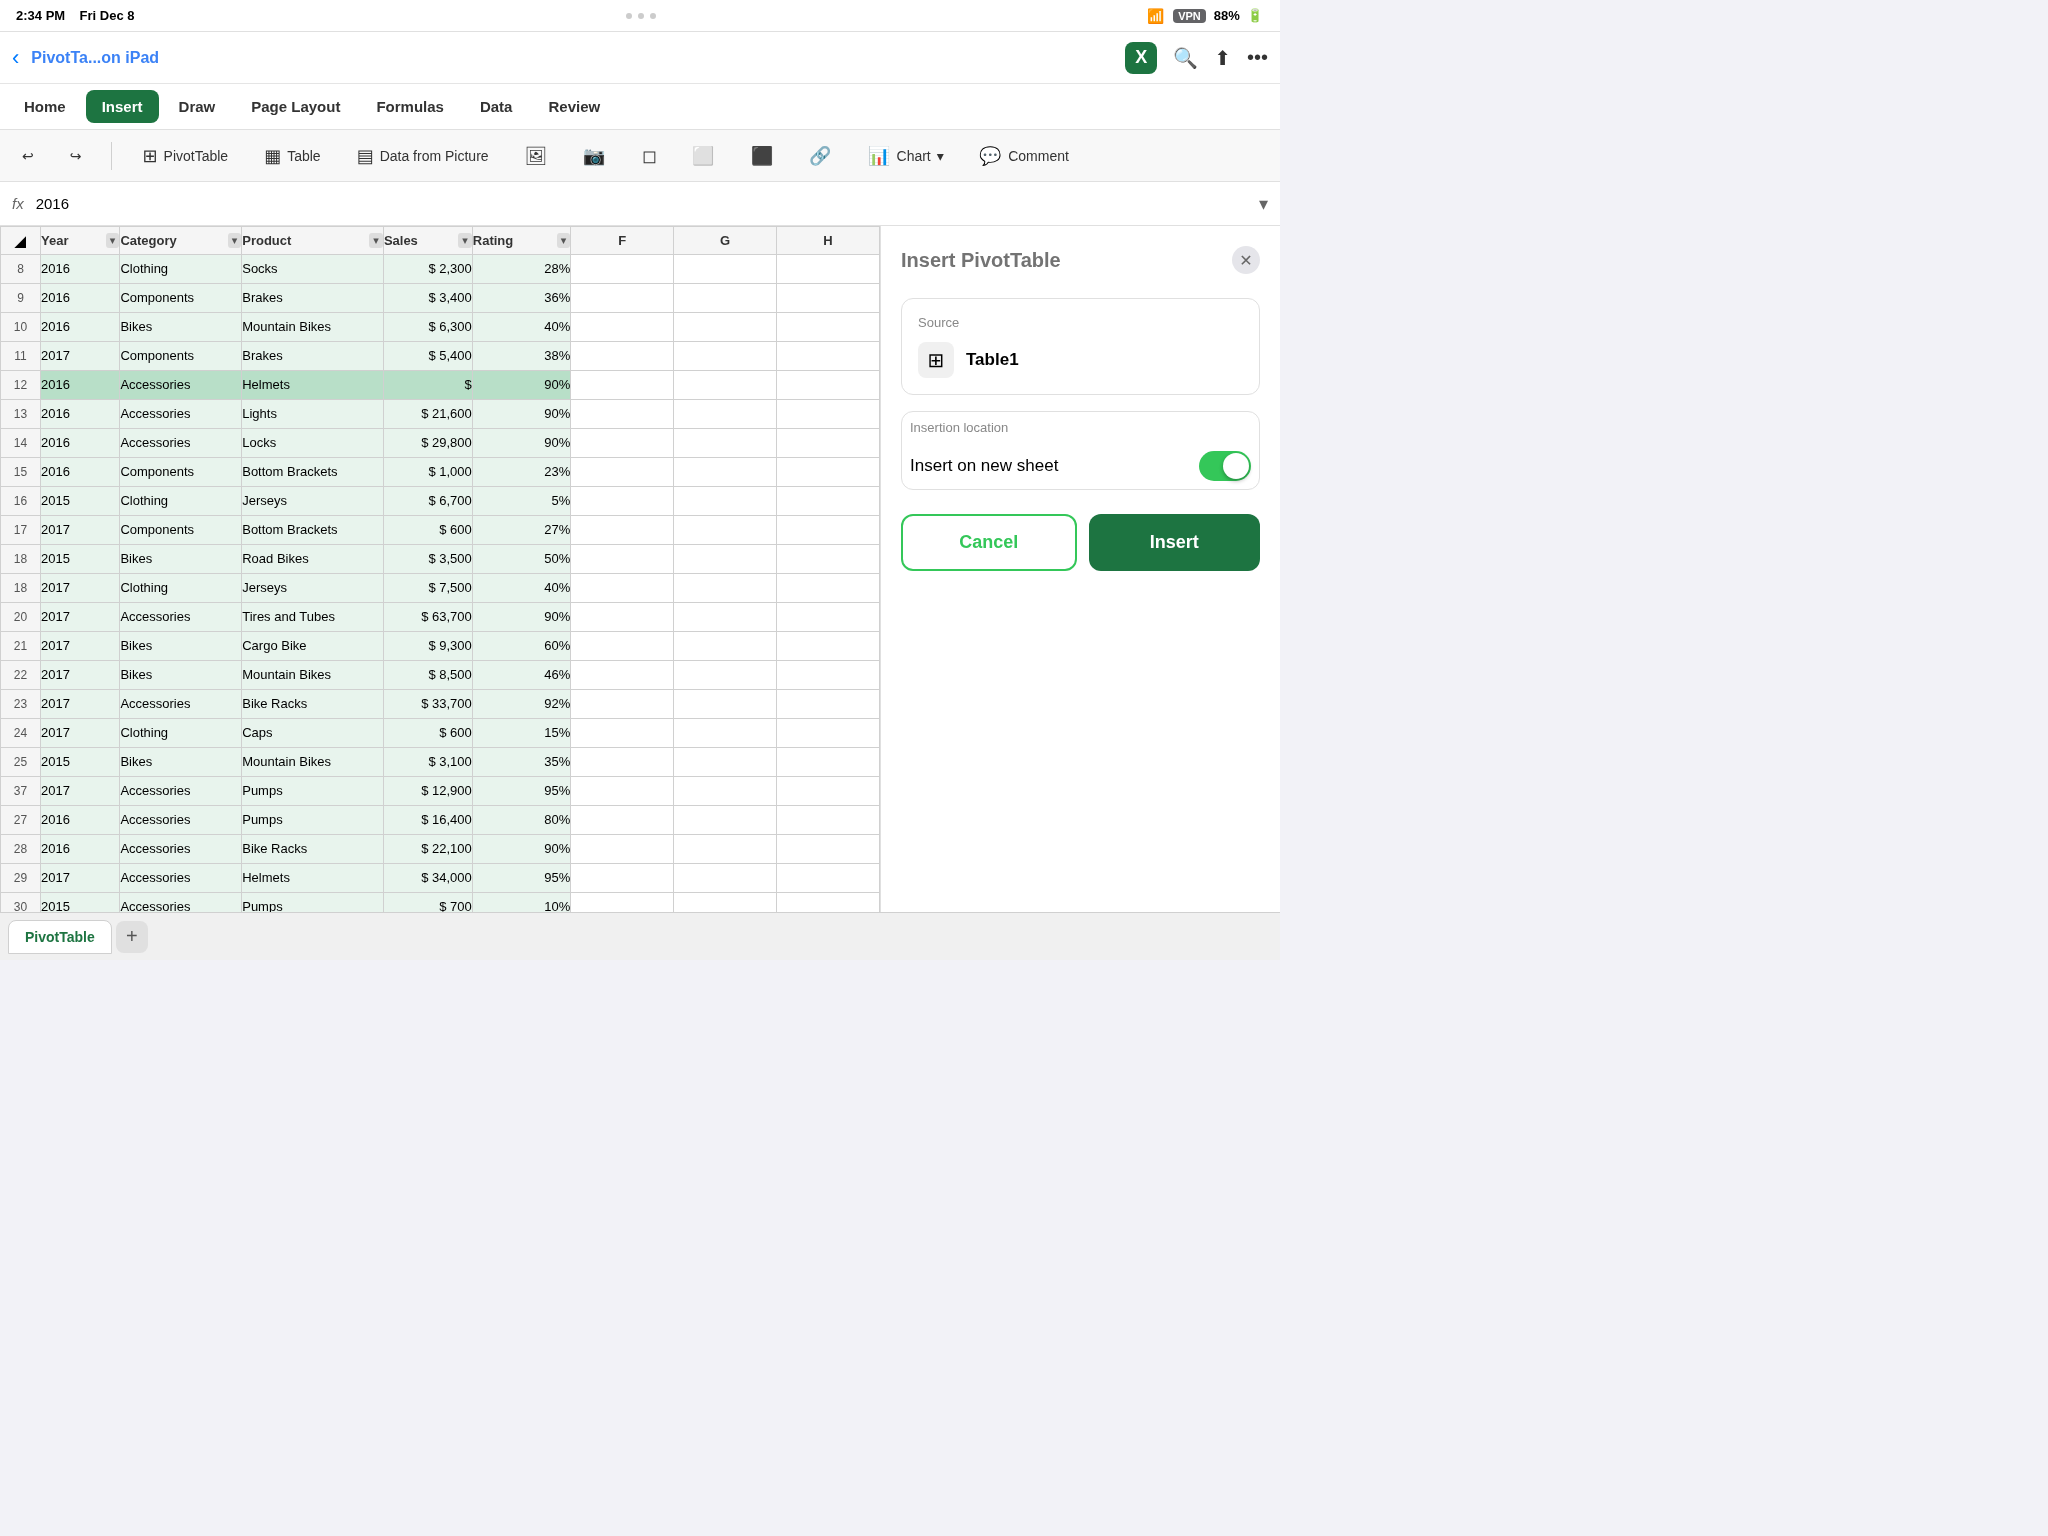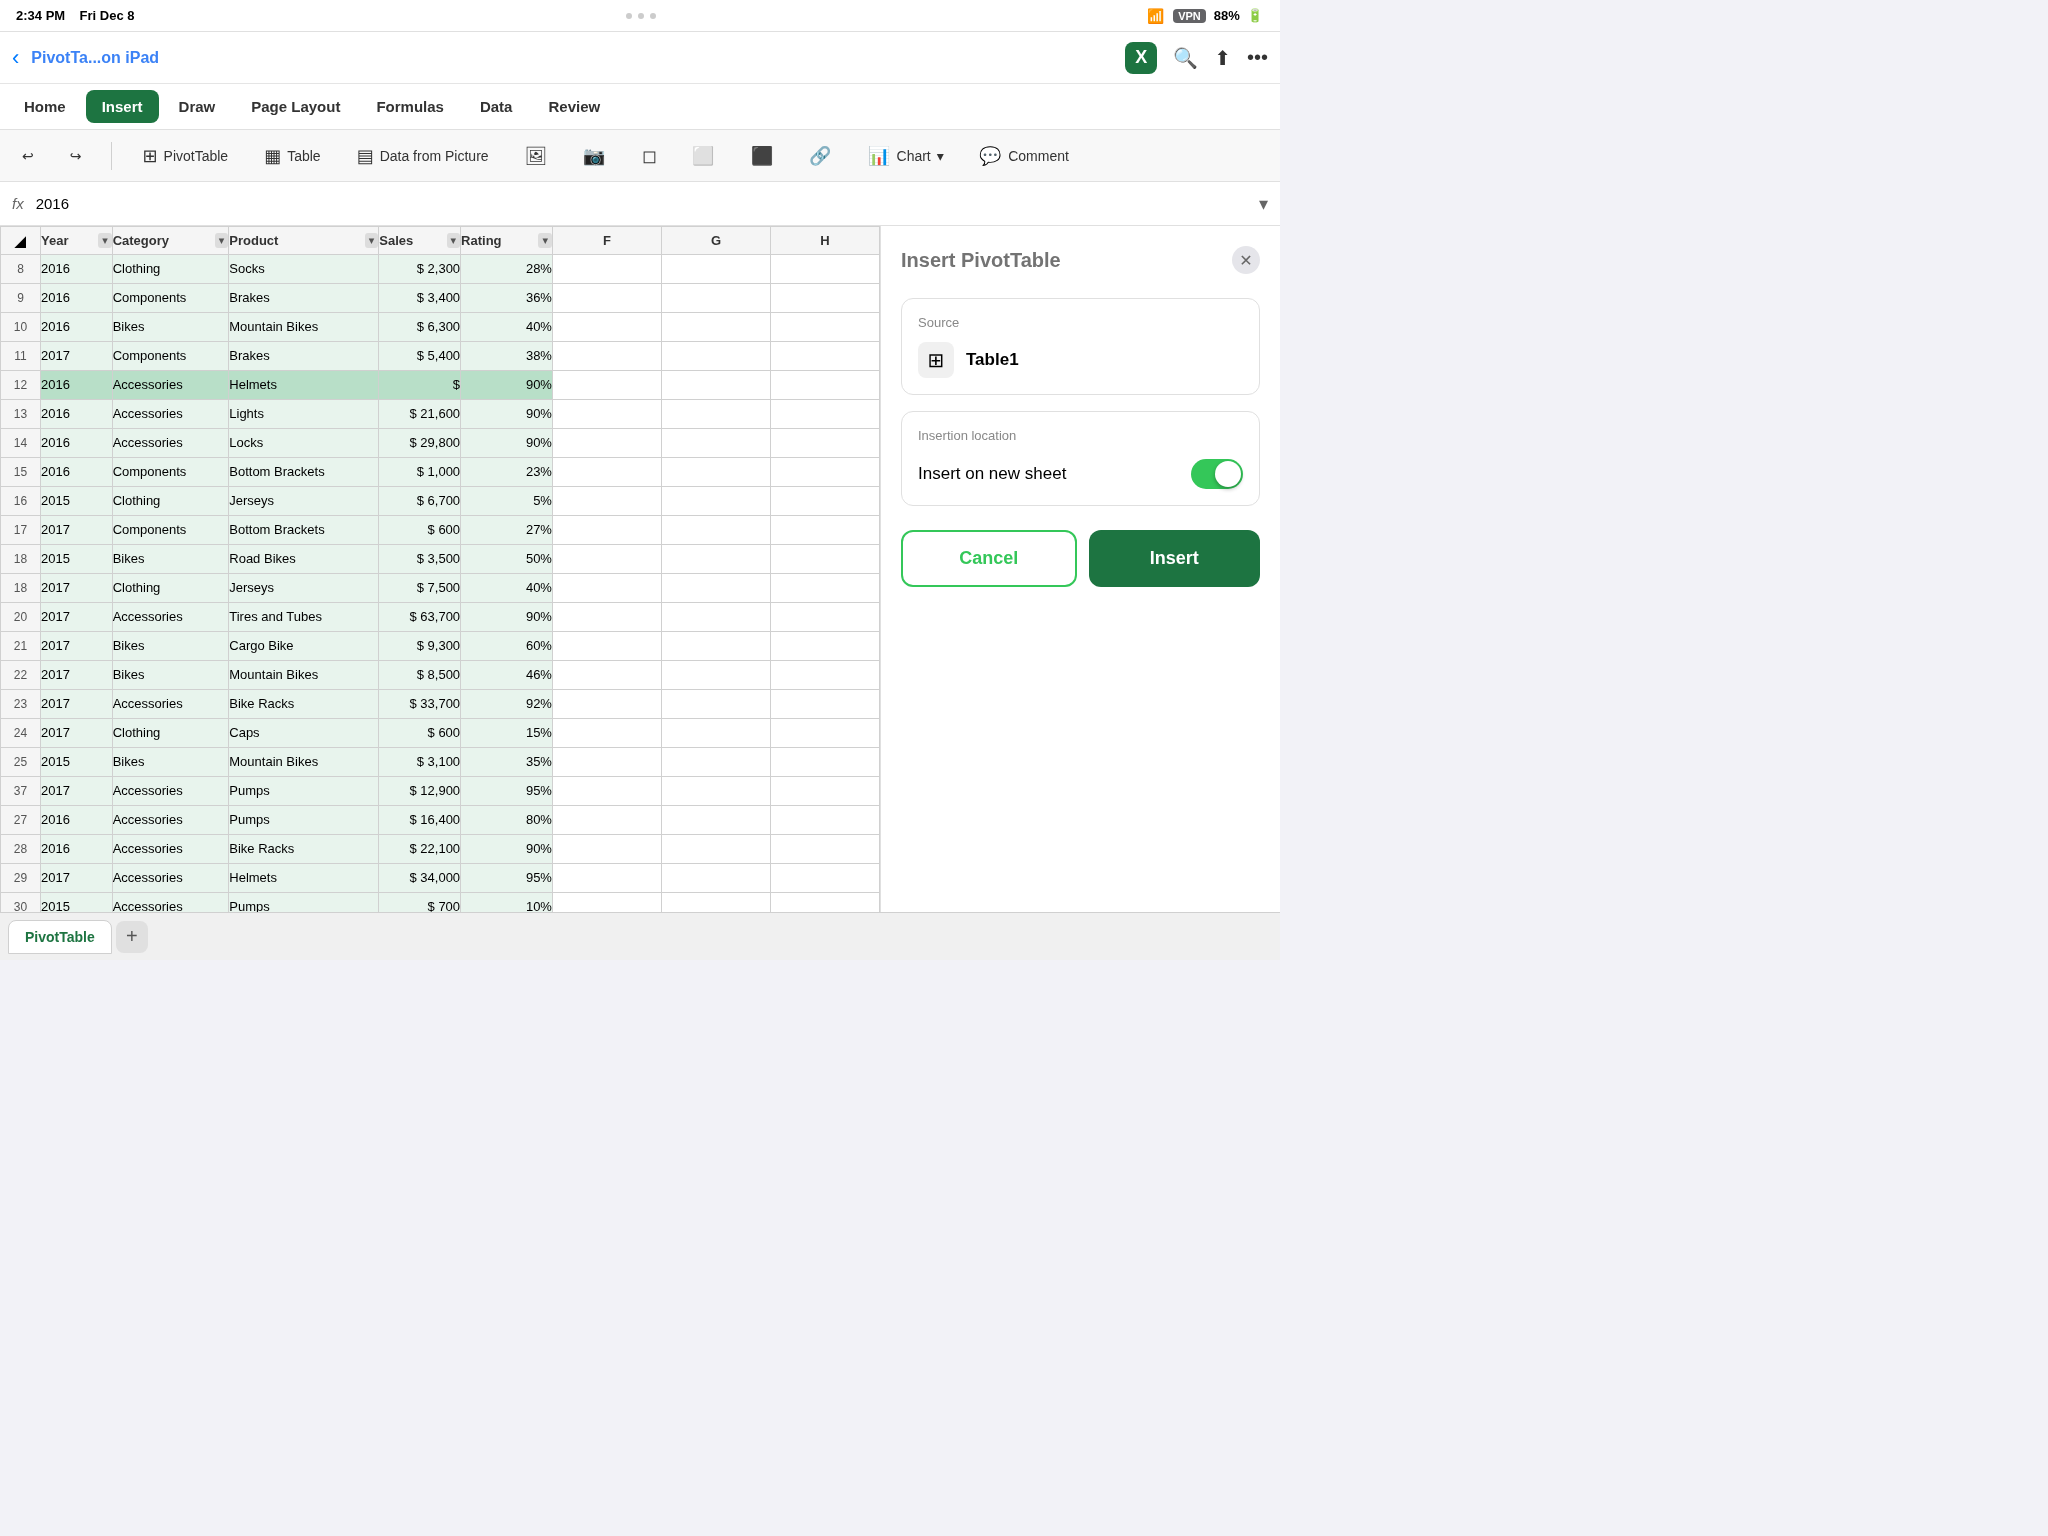--- a/index.html
+++ b/index.html
@@ -161,20 +161,21 @@
       font-weight: 600;
       height: 28px;
       padding: 0 8px;
       vertical-align: middle;
       position: relative;
     }
     .col-header-inner {
       display: flex;
       align-items: center;
       justify-content: space-between;
+      gap: 8px;
     }
     .filter-btn {
       font-size: 11px;
       color: #555;
       background: #ddd;
       border: none;
       border-radius: 3px;
       padding: 1px 4px;
       cursor: pointer;
       margin-left: 4px;
@@ -262,21 +263,21 @@
       font-size: 20px;
     }
     .source-name {
       font-size: 17px;
       font-weight: 600;
       color: #000;
     }
     .insertion-section {
       border: 1px solid #e0e0e0;
       border-radius: 12px;
-      padding: 16px;
+      padding: 8px;
     }
     .insertion-label {
       font-size: 13px;
       color: #888;
       margin-bottom: 16px;
       font-weight: 500;
     }
     .toggle-row {
       display: flex;
       align-items: center;

